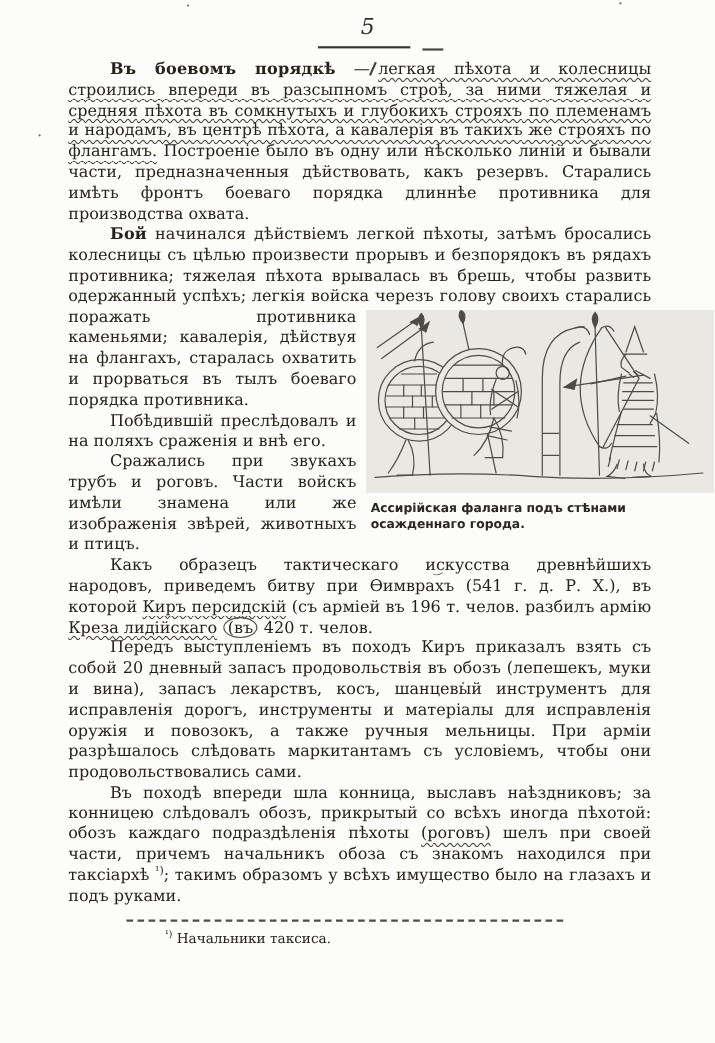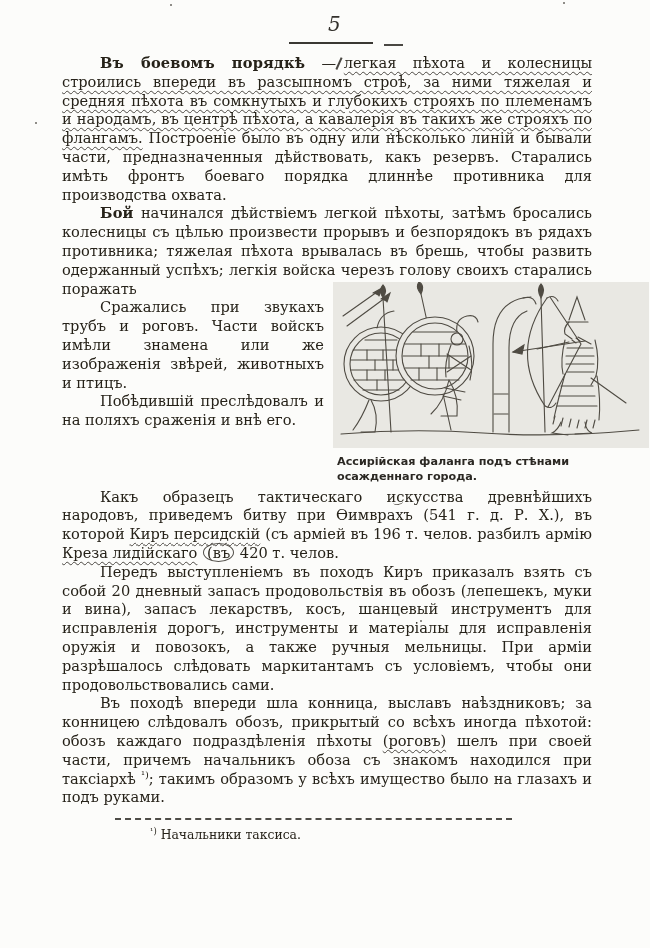--- a/index.html
+++ b/index.html
@@ -106,27 +106,27 @@
             <path d="M180 70 L252 59"></path>
               <path d="M180 70 l11 -7 -2 9 z" fill="#4f4b43"></path>
             <path d="M232 92 q-7 26 -11 44 M264 94 q4 24 2 44"></path>
             <path d="M228 104 h32 M226 114 h36 M224 124 h40"></path>
             <path d="M222 134 l-2 8 M230 136 l-2 8 M238 137 l-2 8 M246 138 l-2 8 M254 138 l-2 8 M262 138 l-2 8"></path>
             <path d="M228 140 q-3 8 -9 11 l16 2 M252 140 q1 9 7 11 l-17 1"></path>
             <path d="M258 96 L293 121 M263 94 l-5 9"></path>
           </g>
         </svg>
           <span class="caption">Ассирійская фаланга подъ стѣнами осажденнаго города.</span>
-        </span>
+        </span><span>противника каменьями; кавалерія, дѣйствуя на флангахъ, старалась охватить и прорваться въ тылъ боеваго порядка противника.</span>
+    </p>
+    <p class="para">
+      <span>Побѣдившій преслѣдовалъ и на поляхъ сраженія и внѣ его.</span>
     </p>
     <p class="para">
       <span>Сражались при звукахъ трубъ и роговъ. Части войскъ имѣли знамена или же изображенія звѣрей, животныхъ и птицъ.</span>
-    </p>
-    <p class="para">
-      <span>Побѣдившій преслѣдовалъ и на поляхъ сраженія и внѣ его.</span>
     </p>
   </div>
 
   <p class="para clear">
     <span>Какъ образецъ тактическаго искусства древнѣйшихъ народовъ, приведемъ </span><span class="boldrun"><span>битву при Ѳимврахъ</span><span class="ptick"></span></span><span> (541 г. д. Р. Х.), въ которой </span><span class="pu">Киръ персидскій</span><span> (съ арміей въ 196 т. челов. разбилъ армію </span><span class="pu">Креза лидійскаго</span><span> </span><span class="pcircle">(въ</span><span> 420 т. челов.</span>
   </p>
 
   <p class="para">
     <span>Передъ выступленіемъ въ походъ Киръ приказалъ взять съ собой 20 дневный запасъ продовольствія въ обозъ (лепешекъ, муки и вина), запасъ лекарствъ, косъ, шанцевый инструментъ для исправленія дорогъ, инструменты и матеріалы для исправленія оружія и повозокъ, а также ручныя мельницы. При арміи разрѣшалось слѣдовать маркитантамъ съ условіемъ, чтобы они продовольствовались сами.</span>
   </p>

